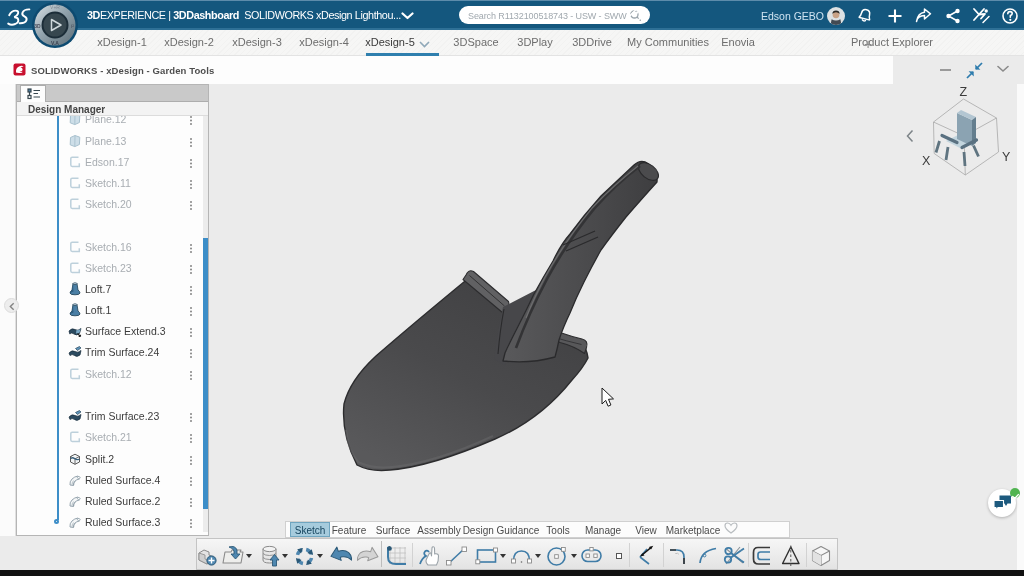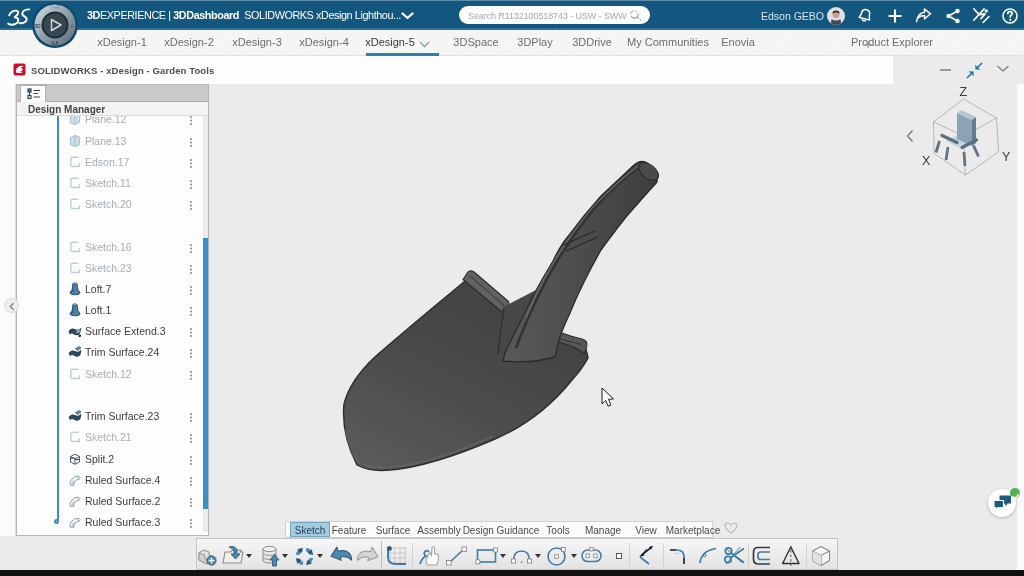--- a/index.html
+++ b/index.html
@@ -37,21 +37,21 @@
 .trow .lbl { position:absolute; left:68px; top:4px; font-size:10.5px; color:#3c3c3c; }
 .trow.gray .lbl { color:#a8adb2; } .trow.gray .icon { opacity:0.6; }
 .trow .dots { position:absolute; left:172.5px; top:6.5px; width:2px; height:2px; border-radius:50%; background:#848484; box-shadow:0 3.5px 0 #848484, 0 7px 0 #848484; }
 #bluebar { position:absolute; left:40px; top:0px; width:2px; height:404px; background:#3d8ec8; }
 #rollcircle { position:absolute; left:37px; top:403px; width:5px; height:5px; background:#fdfdfd; border:2px solid #3d8ec8; border-radius:50%; }
 #pscroll { position:absolute; left:186px; top:0; width:5px; height:416px; background:#ececec; }
 #pthumb { position:absolute; left:0px; top:122px; width:5px; height:271px; background:#3d8ec8; }
 
 #collapse { left:4px; top:298px; width:15px; height:15px; background:#ededed; border:1px solid #dcdcdc; border-radius:50%; }
 
-#btabs { left:285px; top:521px; width:428px; height:17px; background:#fcfcfc; border:1px solid #d0d0d0; }
+#btabs { left:285px; top:521px; width:505px; height:17px; background:#fcfcfc; border:1px solid #d0d0d0; }
 .btab { position:absolute; top:3px; font-size:10px; color:#4a4a4a; transform:translateX(-50%); white-space:nowrap; }
 #btabactive { position:absolute; left:4px; top:0px; width:40px; height:15px; background:#a6cbdd; border:1px solid #6fa5c0; }
 
 #toolbar { left:196px; top:538px; width:642px; height:32px; background:linear-gradient(#f6f6f6,#e3e3e3); border:1px solid #c4c4c4; }
 
 #bottomstrip { left:0; top:570px; width:1024px; height:6px; background:#111; }
 
 #chatcircle { left:988px; top:489px; width:28px; height:28px; background:#fff; border-radius:50%; box-shadow:0 1px 3px rgba(0,0,0,0.25); }
 #chatbadge { left:1010px; top:488px; width:10px; height:10px; background:#50b450; border-radius:50%; }
 </style>

